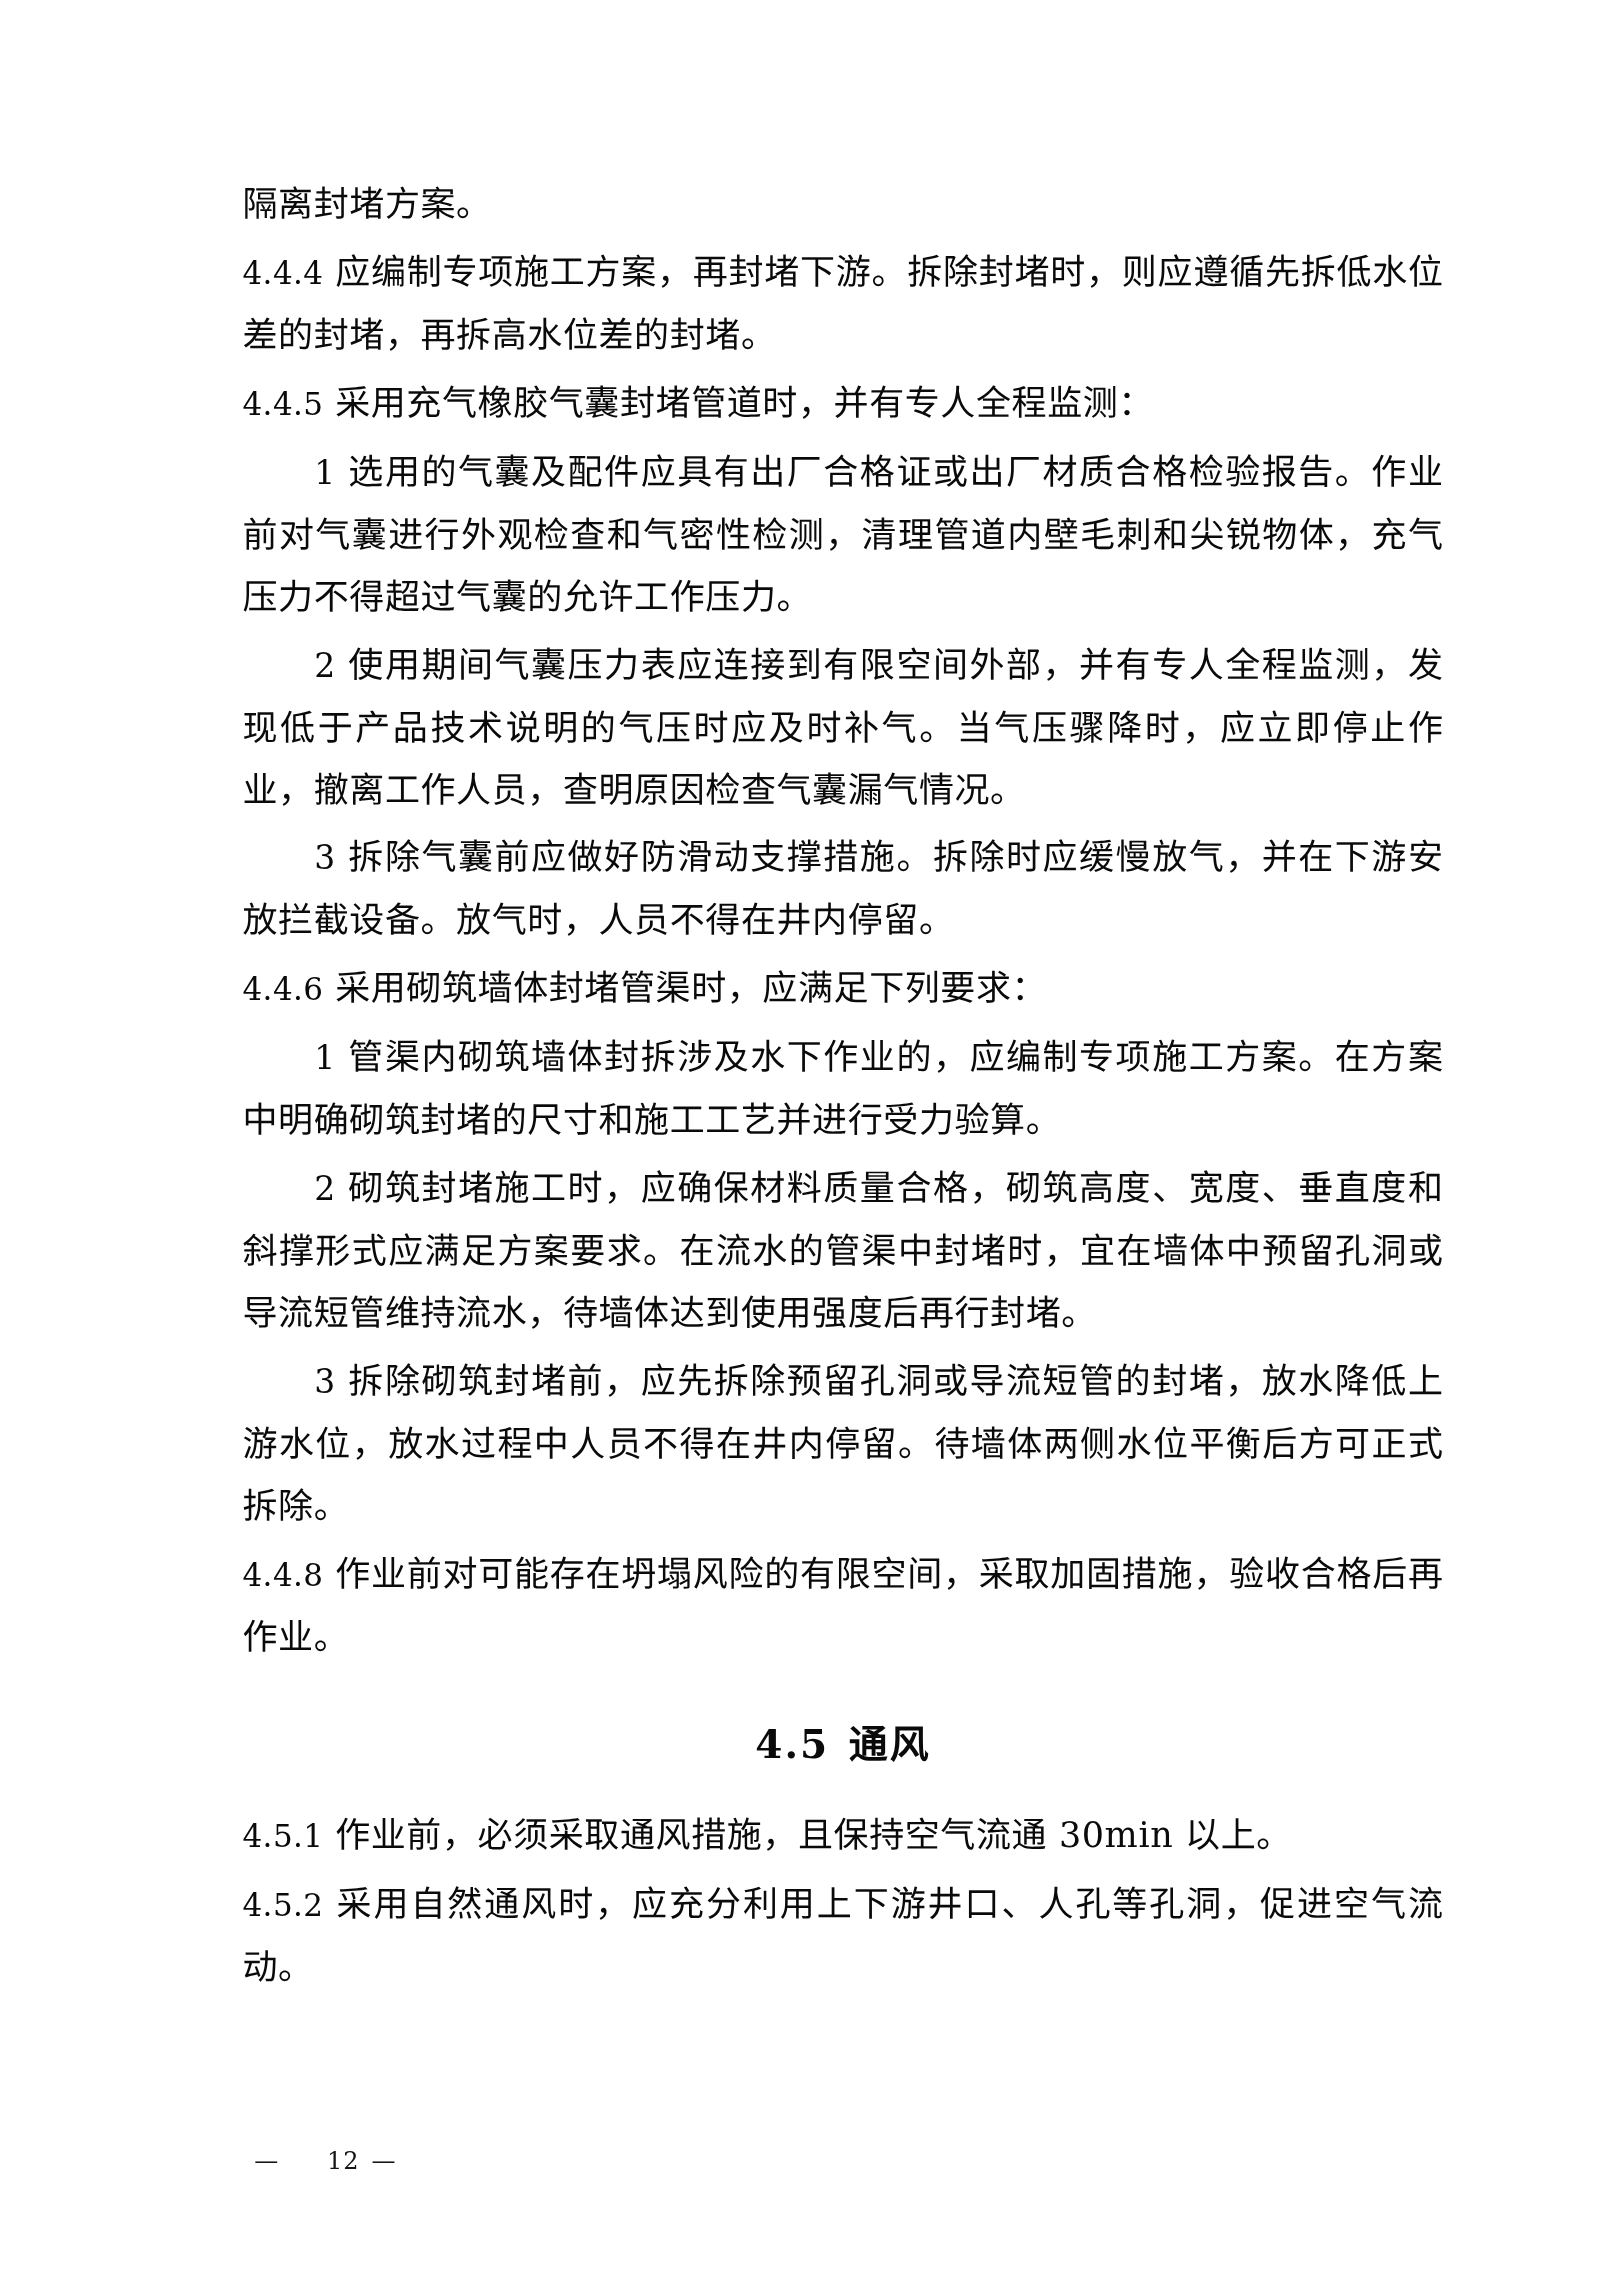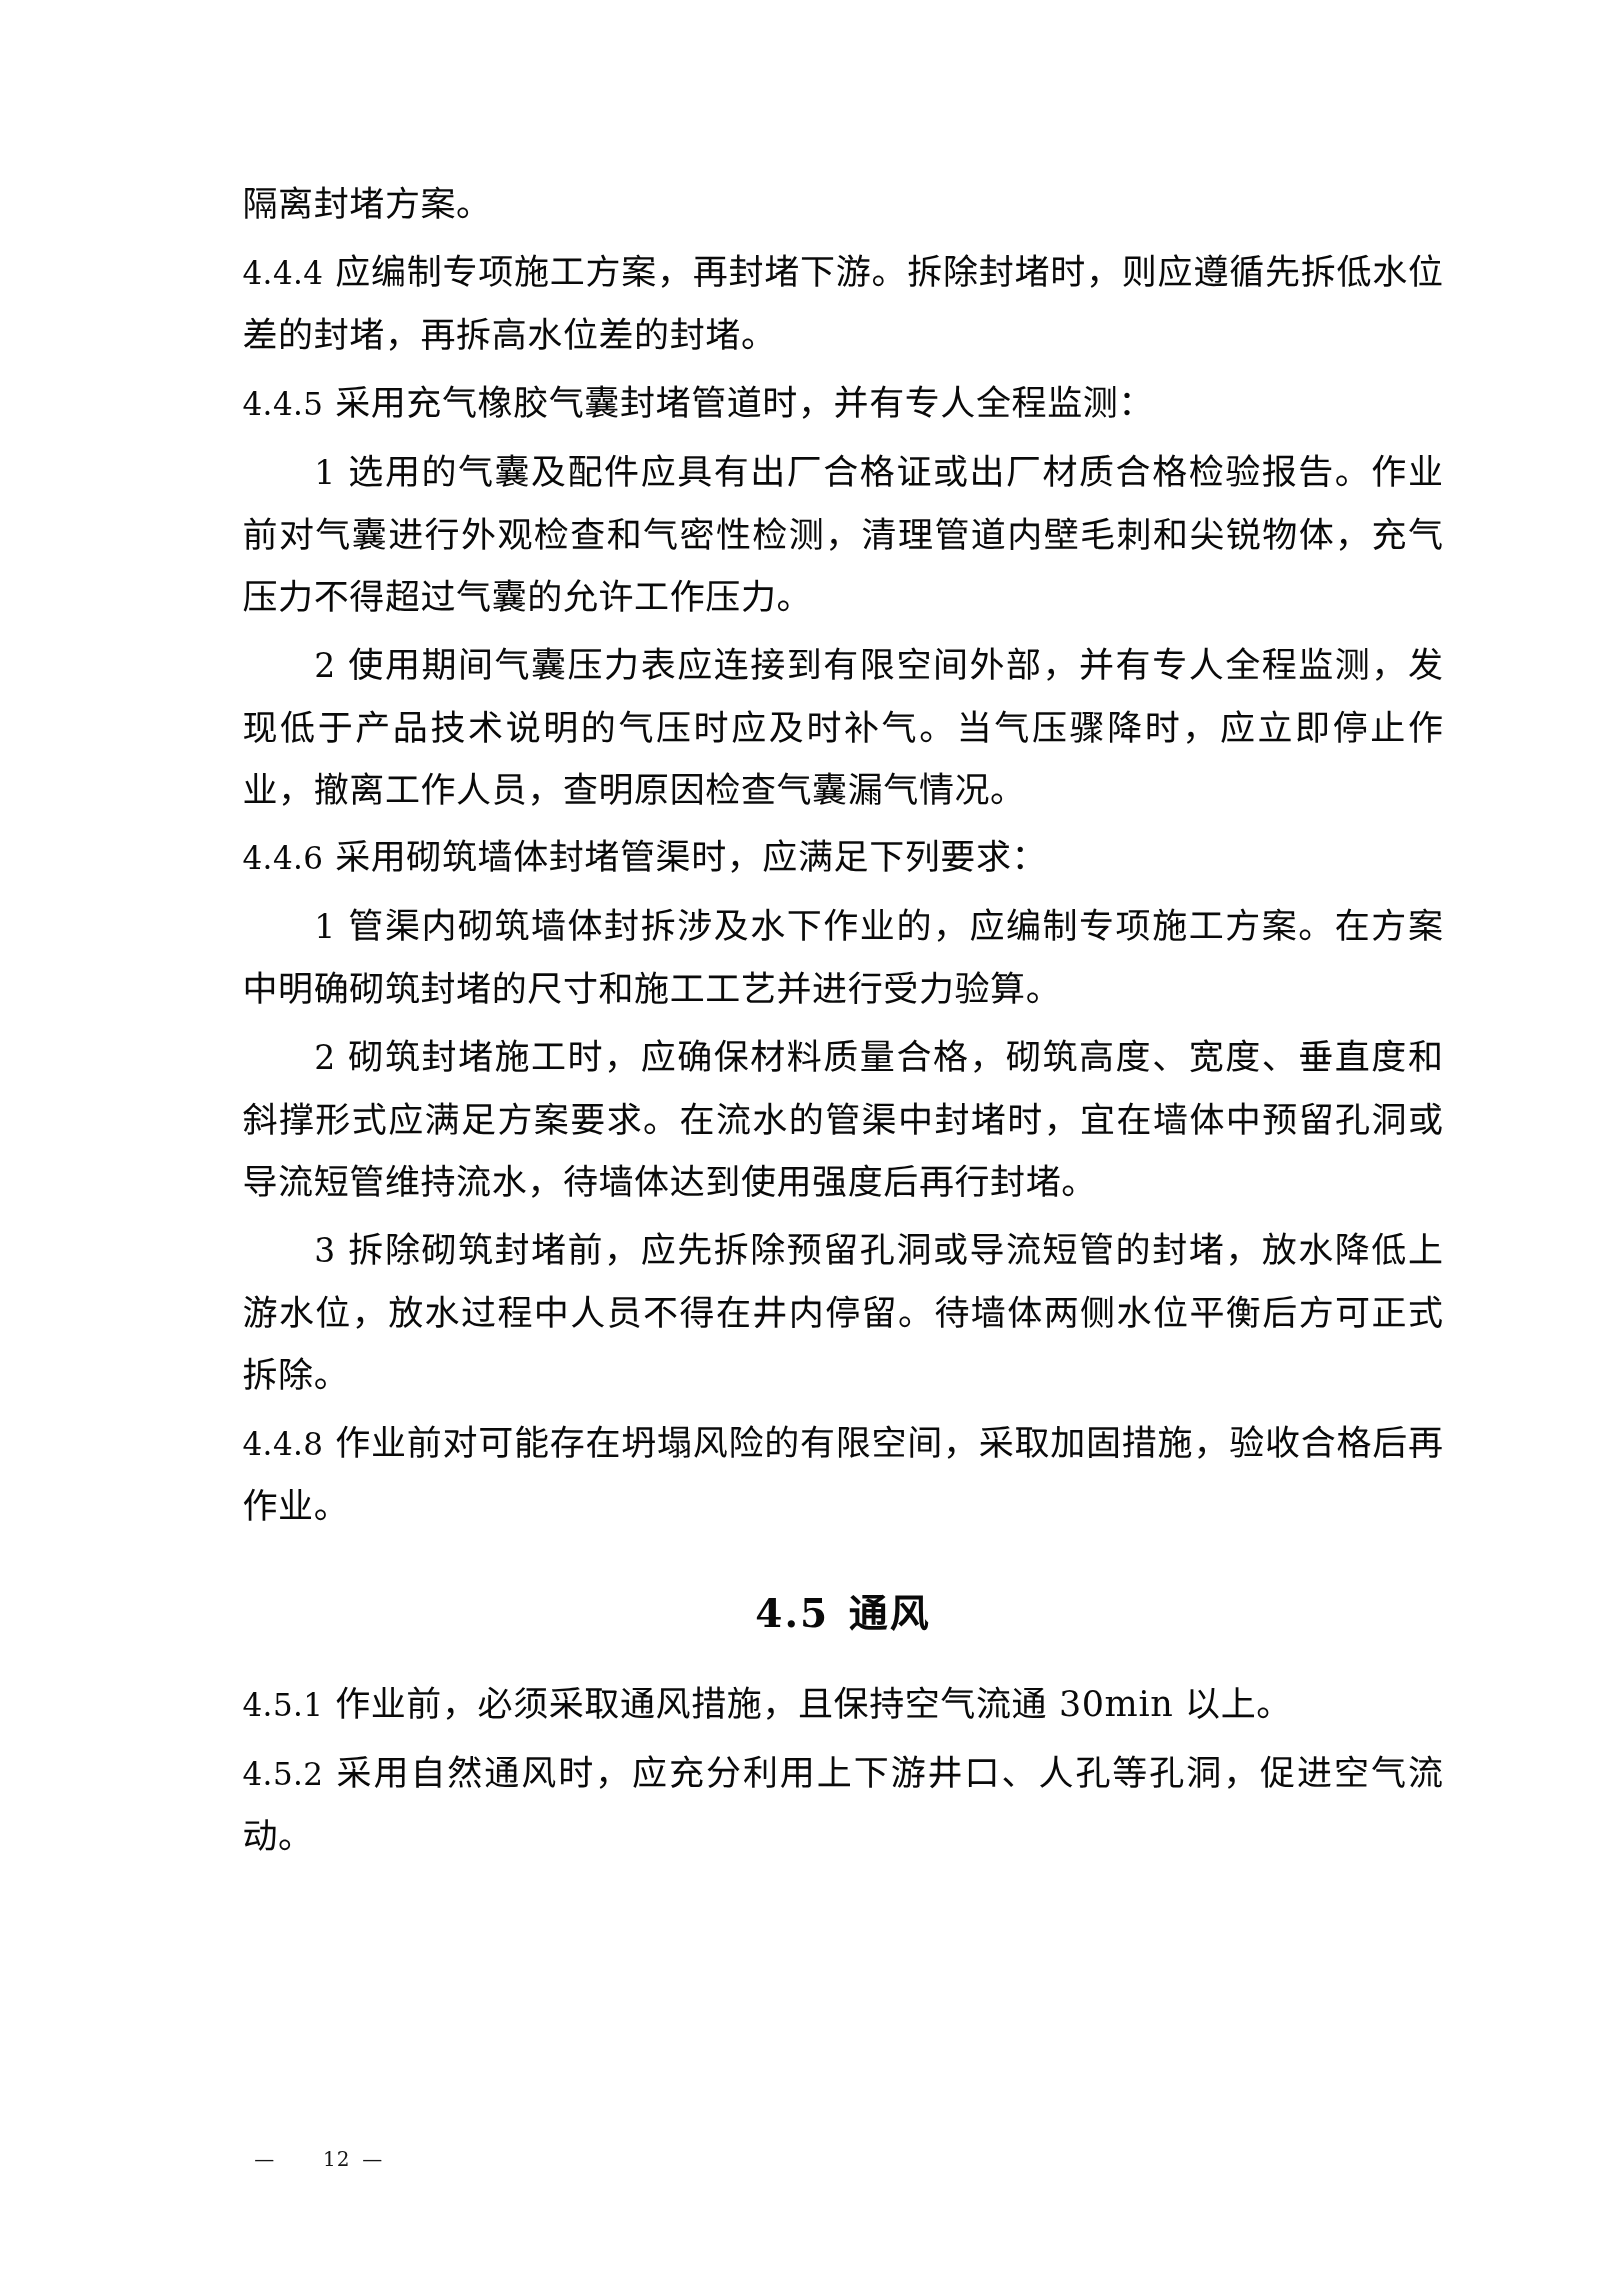--- a/index.html
+++ b/index.html
@@ -85,21 +85,21 @@
     margin-top: 35px;
   }
 
   
   .footer {
     position: absolute;
     left: 211px;
     top: 2147px;
     width: 1201px;
     font-family: "DejaVu Serif", "Liberation Serif", serif;
-    font-size: 20px;
+    font-size: 24px;
     letter-spacing: 1px;
     color: #151515;
   }
   .footer .pageno {
     display: inline-block;
     padding-left: 36px;
   }
   .footer .dash {
     display: inline-block;
     padding: 0 11.8px;
@@ -123,20 +123,23 @@
     </p>
 
     <p class="para subitem">
       <span class="item-no">1</span><span>选用的气囊及配件应具有出厂合格证或出厂材质合格检验报告。作业前对气囊进行外观检查和气密性检测，清理管道内壁毛刺和尖锐物体，充气压力不得超过气囊的允许工作压力。</span>
     </p>
 
     <p class="para subitem">
       <span class="item-no">2</span><span>使用期间气囊压力表应连接到有限空间外部，并有专人全程监测，发现低于产品技术说明的气压时应及时补气。当气压骤降时，应立即停止作业，撤离工作人员，查明原因检查气囊漏气情况。</span>
     </p>
 
+    <p class="para subitem">
+      <span class="item-no">3</span><span>拆除气囊前应做好防滑动支撑措施。拆除时应缓慢放气，并在下游安放拦截设备。放气时，人员不得在井内停留。</span>
+    </p>
 
     <p class="para clause">
       <span class="clause-no">4.4.6</span><span>采用砌筑墙体封堵管渠时，应满足下列要求：</span>
     </p>
 
     <p class="para subitem">
       <span class="item-no">1</span><span>管渠内砌筑墙体封拆涉及水下作业的，应编制专项施工方案。在方案中明确砌筑封堵的尺寸和施工工艺并进行受力验算。</span>
     </p>
 
     <p class="para subitem">

